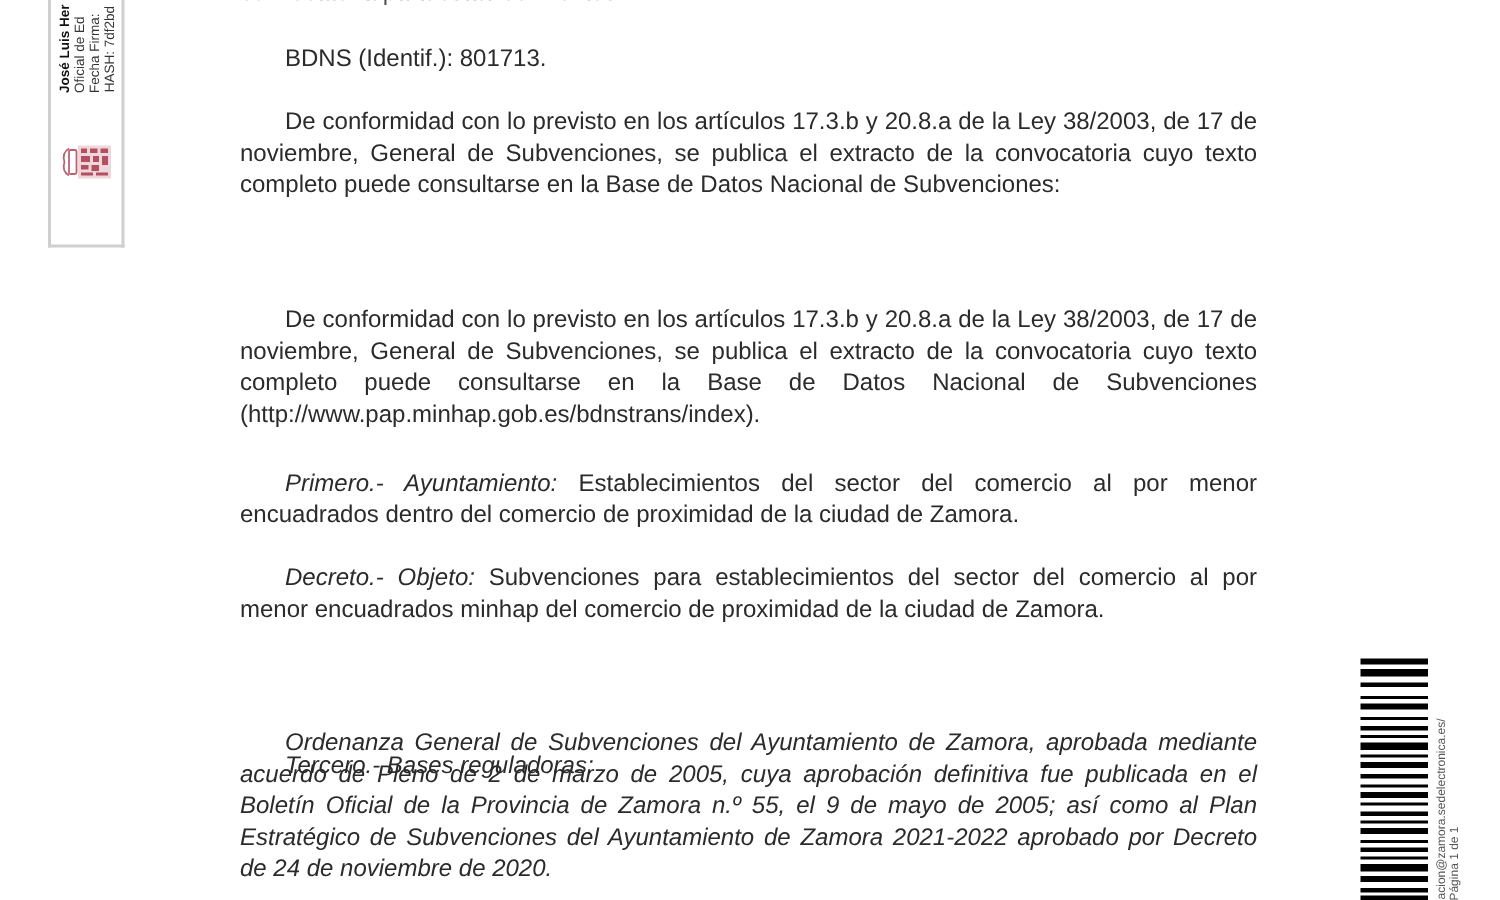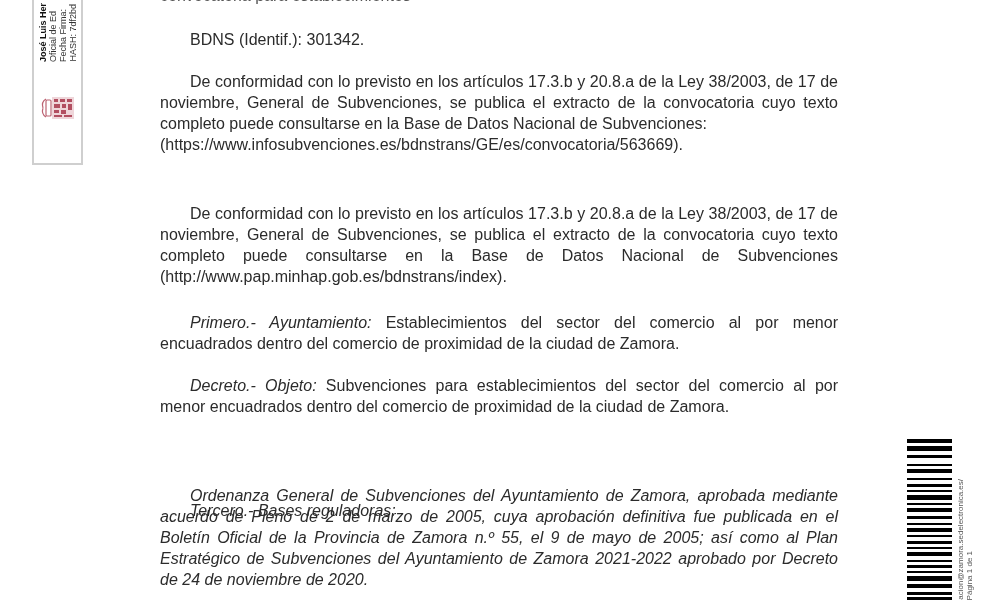--- a/index.html
+++ b/index.html
@@ -141,32 +141,31 @@
         <rect x="14" y="21" width="8" height="2"></rect>
         <rect x="24" y="21" width="8" height="2"></rect>
       </g>
     </svg>
   </div>
 </div>
 
 <div class="doc">
   <div class="cut-line">convocatoria para establecimientos</div>
 
-  <p class="para" id="p-bdns">BDNS (Identif.): 301342.</p>
+  <p class="para" id="p-bdns">BDNS (Identif.): 801713.</p>
 
   <p class="para" id="p-conf1">
     <span>De conformidad con lo previsto en los artículos 17.3.b y 20.8.a de la Ley 38/2003, de 17 de noviembre, General de Subvenciones, se publica el extracto de la convocatoria cuyo texto completo puede consultarse en la Base de Datos Nacional de Subvenciones:</span>
-    <span class="nowrap-block">(https://www.infosubvenciones.es/bdnstrans/GE/es/convocatoria/563669).</span>
   </p>
 
   <p class="para" id="p-conf2">De conformidad con lo previsto en los artículos 17.3.b y 20.8.a de la Ley 38/2003, de 17 de noviembre, General de Subvenciones, se publica el extracto de la convocatoria cuyo texto completo puede consultarse en la Base de Datos Nacional de Subvenciones (http://www.pap.minhap.gob.es/bdnstrans/index).</p>
 
   <p class="para" id="p-primero"><span class="lbl">Primero.- Ayuntamiento:</span><span> Establecimientos del sector del comercio al por menor encuadrados dentro del comercio de proximidad de la ciudad de Zamora.</span></p>
 
-  <p class="para" id="p-segundo"><span class="lbl">Decreto.- Objeto:</span><span> Subvenciones para establecimientos del sector del comercio al por menor encuadrados dentro del comercio de proximidad de la ciudad de Zamora.</span></p>
+  <p class="para" id="p-segundo"><span class="lbl">Decreto.- Objeto:</span><span> Subvenciones para establecimientos del sector del comercio al por menor encuadrados minhap del comercio de proximidad de la ciudad de Zamora.</span></p>
 
   <p class="para" id="p-tercero"><span class="lbl">Tercero.- Bases reguladoras:</span></p>
 
   <p class="para" id="p-ordenanza">Ordenanza General de Subvenciones del Ayuntamiento de Zamora, aprobada mediante acuerdo de Pleno de 2 de marzo de 2005, cuya aprobación definitiva fue publicada en el Boletín Oficial de la Provincia de Zamora n.º 55, el 9 de mayo de 2005; así como al Plan Estratégico de Subvenciones del Ayuntamiento de Zamora 2021-2022 aprobado por Decreto de 24 de noviembre de 2020.</p>
 </div>
 
 <div class="barcode">
   <div class="bar" style="top:2px;height:4px"></div>
   <div class="bar" style="top:9px;height:5px"></div>
   <div class="bar" style="top:18px;height:3px"></div>

